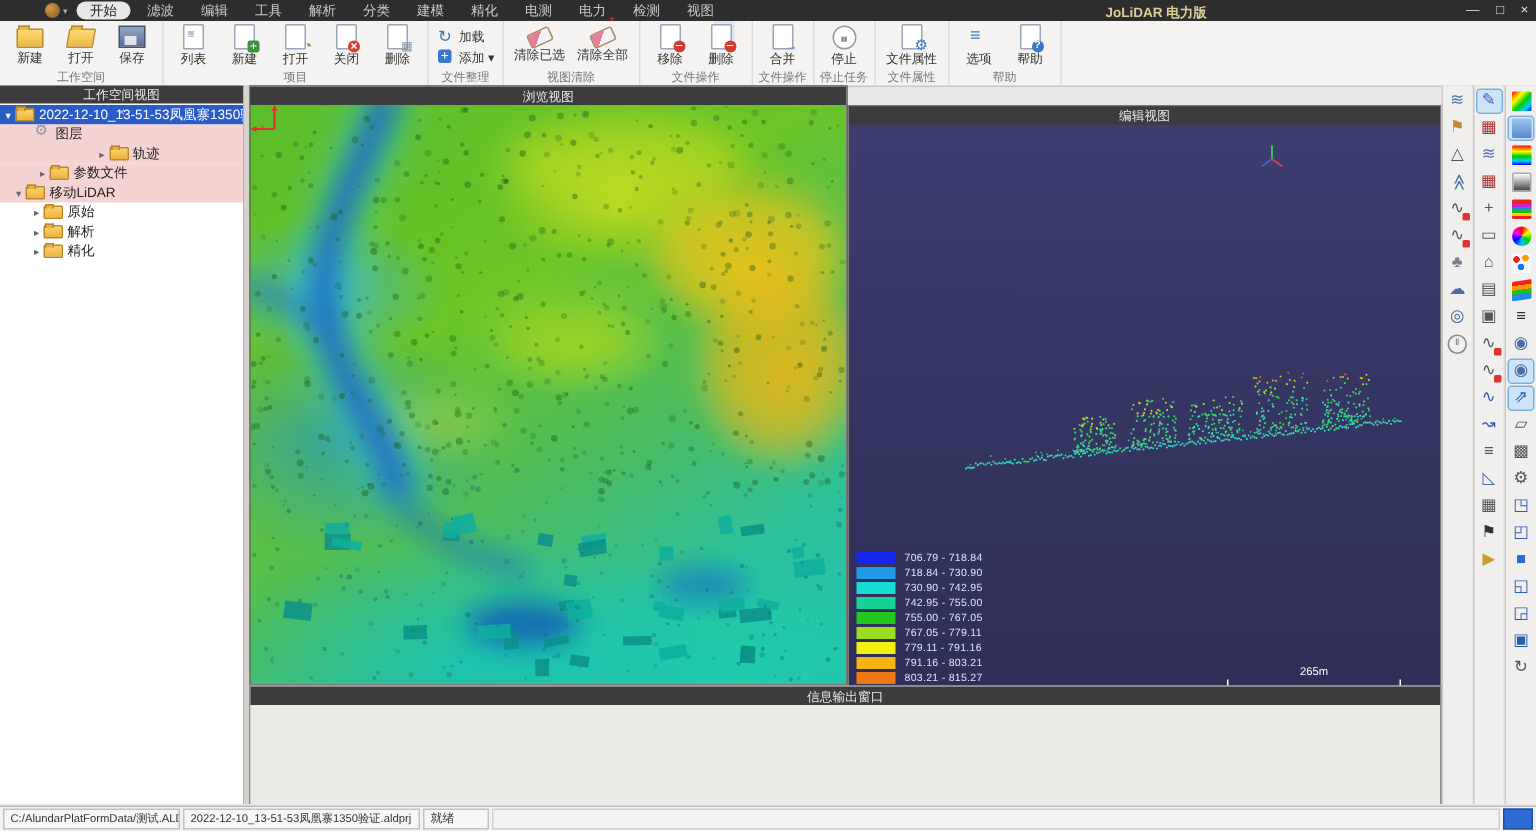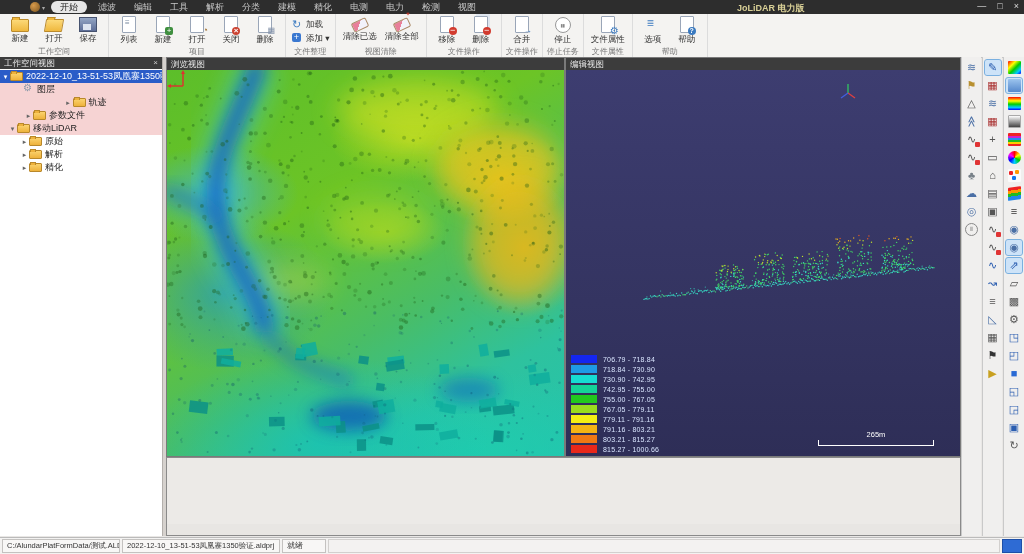--- a/index.html
+++ b/index.html
@@ -50,22 +50,22 @@
   .ri.doc-help::after{content:"?";position:absolute;right:-3px;bottom:-3px;color:#fff;background:#3a7ac0;width:8px;height:8px;line-height:8px;border-radius:50%;font-size:7px;text-align:center;font-weight:bold;}
   .ri.eraser,.ri.eraser2{background:linear-gradient(135deg,#e87f9a 45%,#f2f2fa 45%);border:1px solid #aa8866;height:8px;width:14px;margin-top:5px;border-radius:2px;transform:rotate(-25deg);}
   .ri.eraser2::after{content:"*";position:absolute;right:-5px;top:-8px;color:#d23b2f;font-size:9px;transform:rotate(25deg);}
   .ri.pause{border:1px solid #999;border-radius:50%;width:14px;height:14px;margin-top:2px;background:#fff;}
   .ri.pause::after{content:"▮▮";position:absolute;left:2px;top:2px;transform:scale(.45);transform-origin:center;color:#888;font-size:10px;letter-spacing:-1px;}
   .ri.sliders::after{content:"≡";position:absolute;left:2px;top:0;color:#3a7ac0;font-size:12px;}
   .ri.load::after{content:"↻";color:#3a7ac0;font-size:11px;position:absolute;left:1px;top:0;}
   .ri.add::after{content:"+";color:#fff;background:#3a78d0;border-radius:2px;width:9px;height:9px;line-height:9px;font-size:9px;text-align:center;position:absolute;left:1px;top:1px;}
 
   
-  .ptitle{height:12px;background:#3c3c3c;color:#e8e8e8;font-size:8.5px;line-height:12px;padding:0 4px;
-    display:flex;justify-content:space-between;align-items:center;}
+  .ptitle{height:12px;background:#3c3c3c;color:#e8e8e8;font-size:8.5px;line-height:12px;padding:0 20px;
+    display:flex;justify-content:space-between;align-items:center;flex-direction:column;}
   .ptitle .pclose{color:#ccc;font-size:8px;cursor:default;}
 
   
   .workspace{position:absolute;left:0;top:57px;width:163px;height:479px;background:#fff;border-right:1px solid #b4b0ac;box-sizing:border-box;}
   .tree{padding-top:1px;}
   .trow{display:flex;align-items:center;height:13px;font-size:9px;color:#222;white-space:nowrap;overflow:hidden;cursor:default;}
   .trow.selected{background:#2a5cc8;color:#fff;}
   .trow.pink{background:#f6d3d3;}
   .exp{width:9px;font-size:7px;color:#666;text-align:center;flex:0 0 auto;}
   .trow.selected .exp{color:#fff;}
@@ -84,21 +84,21 @@
       radial-gradient(ellipse 210px 110px at 78% 99%,rgba(30,205,175,.85) 0%,rgba(30,205,175,0) 75%),
       radial-gradient(ellipse 120px 60px at 62% 18%,rgba(220,228,35,.55) 0%,rgba(220,228,35,0) 70%),
       radial-gradient(ellipse 100px 70px at 84% 28%,rgba(240,197,26,.7) 0%,rgba(240,197,26,0) 70%),
       radial-gradient(ellipse 90px 100px at 90% 46%,rgba(240,184,22,.65) 0%,rgba(240,184,22,0) 70%),
       radial-gradient(ellipse 90px 45px at 55% 42%,rgba(190,220,30,.5) 0%,rgba(190,220,30,0) 70%),
       linear-gradient(150deg,#5cbe2a 0%,#6cc426 35%,#49bd66 62%,#2ec29e 80%,#24c4ae 100%);}
   .bcontent svg{position:absolute;left:0;top:0;}
   .browse-axis{position:absolute;right:8px;top:4px;width:20px;height:20px;}
 
   
-  .edit{position:absolute;left:565px;top:57px;width:396px;height:400px;border:1px solid #7a7a7a;box-sizing:border-box;background:#333;}
+  .edit{position:absolute;left:565px;top:70px;width:396px;height:400px;border:1px solid #7a7a7a;box-sizing:border-box;background:#333;}
   .econtent{position:relative;width:100%;height:386px;background:linear-gradient(#3d3d70,#2e2e57);overflow:hidden;}
   .legend{position:absolute;left:5px;top:284px;}
   .lrow{display:flex;align-items:center;height:10px;}
   .lsw{width:26px;height:8px;margin-right:6px;flex:0 0 auto;}
   .llb{font-size:7px;color:#d9e5ff;letter-spacing:.2px;white-space:nowrap;}
   .scalebar{position:absolute;left:252px;top:360px;width:116px;text-align:center;}
   .scalebar .sl{font-size:7.5px;color:#fff;}
   .scalebar .sb{height:5px;border:1px solid #fff;border-top:none;margin-top:1px;}
   .edit-axis{position:absolute;left:272px;top:12px;width:20px;height:22px;}
 
@@ -2208,20 +2208,23 @@
       </span>
       <span class="tcell">
         <span class="tg" style="color: rgb(42, 93, 176);">▣</span>
       </span>
       <span class="tcell">
         <span class="tg" style="color: rgb(85, 85, 85);">↻</span>
       </span>
   </div>
 
   <div class="output">
+    <div class="ptitle">
+      <span>信息输出窗口</span>
+    </div>
     <div class="ocontent"></div>
   </div>
 
   <div class="statusbar">
     <span class="seg path">C:/AlundarPlatFormData/测试.ALDPRJ</span>
     <span class="seg proj">2022-12-10_13-51-53凤凰寨1350验证.aldprj</span>
     <span class="seg state">就绪</span>
     <span class="seg fill"></span>
     <span class="progress"></span>
   </div>

